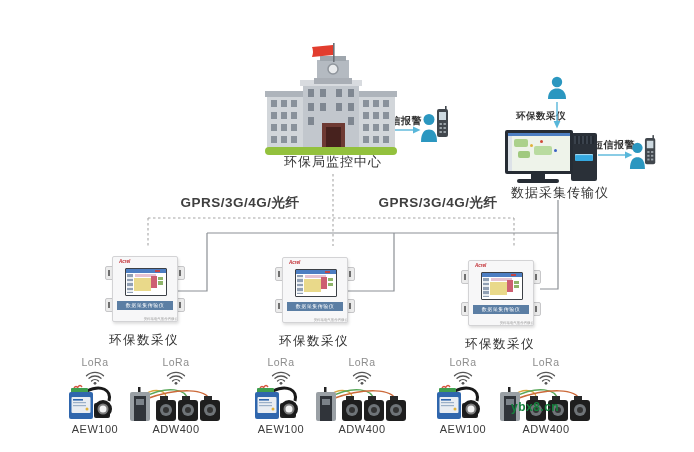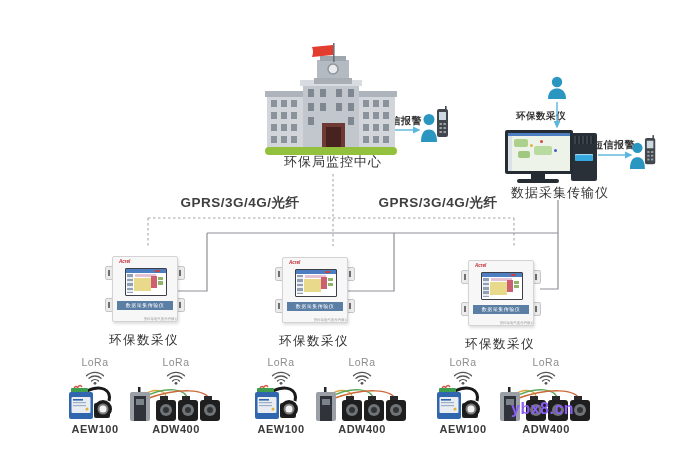--- a/index.html
+++ b/index.html
@@ -5,24 +5,24 @@
   html,body{margin:0;padding:0;background:#fff;}
   #canvas{position:relative;width:694px;height:452px;background:#ffffff;overflow:hidden;
           font-family:"Liberation Sans","DejaVu Sans",sans-serif;color:#333;}
   .abs{position:absolute;}
   .lbl{position:absolute;text-align:center;white-space:nowrap;}
   .lbl-main{font-size:13px;font-weight:500;color:#333;letter-spacing:1px;}
   .lbl-gprs{font-size:13.5px;font-weight:700;color:#3f3f3f;letter-spacing:.5px;}
   .lbl-small{font-size:10px;font-weight:600;color:#333;letter-spacing:.5px;}
   .lbl-tiny{font-size:9.5px;font-weight:600;color:#333;letter-spacing:.5px;}
   .lbl-lora{font-size:10.5px;font-weight:500;color:#8d8d8d;letter-spacing:.5px;}
-  .lbl-dev{font-size:11px;font-weight:700;color:#3a3a3a;letter-spacing:.5px;}
+  .lbl-dev{font-size:11px;font-weight:400;color:#3a3a3a;letter-spacing:.5px;}
   .lbl-collector{font-size:12.5px;font-weight:500;color:#333;letter-spacing:1.5px;}
-  .watermark{position:absolute;left:511px;top:400px;font-size:16px;font-weight:700;
-             color:#8b5cf6;letter-spacing:.5px;z-index:9;}
+  .watermark{position:absolute;left:511px;top:400px;font-size:12px;font-weight:700;
+             color:#15803d;letter-spacing:.5px;z-index:9;}
   
   .collector{position:absolute;width:78px;height:72px;z-index:3;}
   .col-body{position:absolute;left:7px;top:4px;width:64px;height:64px;background:#f7f7f8;
             border:1px solid #d3d3d5;border-radius:2px;box-shadow:1px 2px 3px rgba(0,0,0,.13);}
   .lug{position:absolute;width:7px;height:12px;background:#ececec;border:1px solid #c7c7c9;border-radius:2px;}
   .lug i{position:absolute;left:2px;top:3px;width:2px;height:6px;background:#707070;display:block;}
   .acrel{position:absolute;left:6px;top:2px;font-size:9px;font-weight:700;font-style:italic;
          color:#c0272d;transform:scale(.5);transform-origin:left top;white-space:nowrap;}
   .scr{position:absolute;left:12px;top:11px;width:40px;height:26px;background:#fff;
        border:1.5px solid #3c4046;border-radius:1px;overflow:hidden;}

